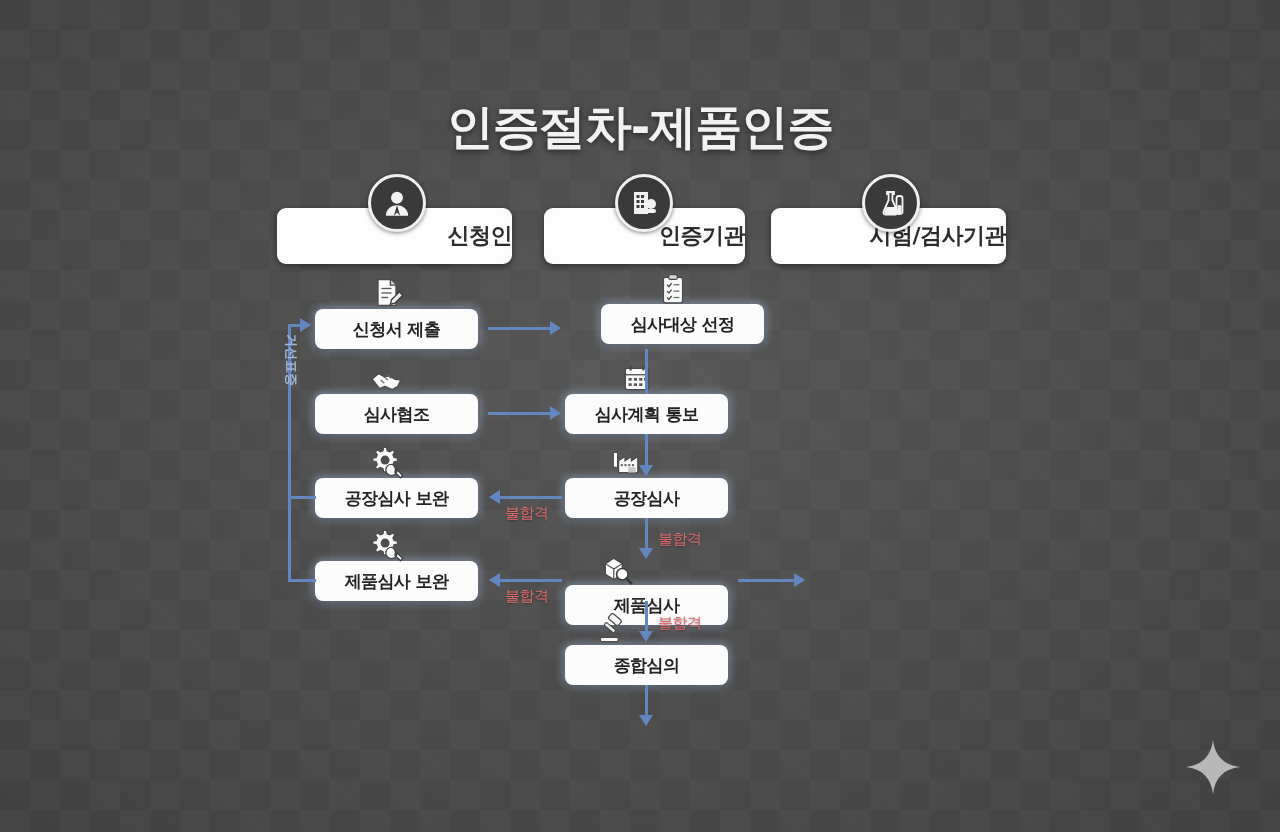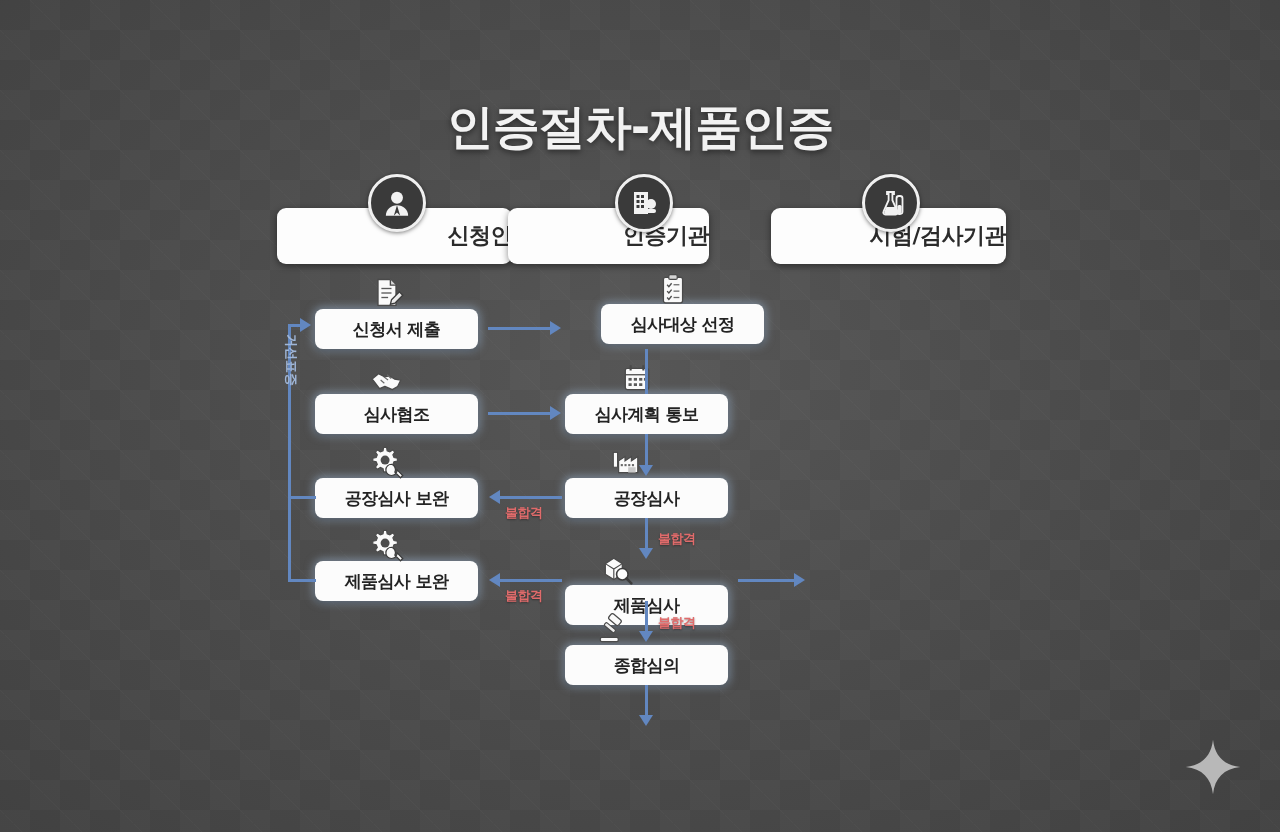--- a/index.html
+++ b/index.html
@@ -124,22 +124,22 @@
     border-right: 11px solid #6287c0;
   }
   .ah-down {
     border-left: 7px solid transparent;
     border-right: 7px solid transparent;
     border-top: 11px solid #6287c0;
   }
 
   .fail-label {
     position: absolute;
-    font-size: 13px;
-    font-weight: bold;
+    font-size: 15px;
+    font-weight: normal;
     color: #e06b6b;
     letter-spacing: -0.5px;
     white-space: nowrap;
     text-shadow: 0 1px 2px rgba(0,0,0,0.4);
   }
 
   .vert-label {
     position: absolute;
     font-size: 13px;
     font-weight: bold;
@@ -170,21 +170,21 @@
     <span class="role-label">신청인</span>
   </div>
   <div class="role-icon" style="left:368px; top:174px;">
     <svg viewBox="0 0 32 32" width="34" height="34" aria-hidden="true">
       <circle cx="16" cy="11" r="5.6" fill="#f2f2f2"></circle>
       <path d="M5.5 28c0-6.1 4.7-10 10.5-10s10.5 3.9 10.5 10z" fill="#f2f2f2"></path>
       <path d="M16 18 L13 28 L16 25 L19 28 Z" fill="#3a3a3a"></path>
     </svg>
   </div>
 
-  <div class="role-box" style="left:508px; top:208px; width:201px;">
+  <div class="role-box" style="left:544px; top:208px; width:201px;">
     <span class="role-label">인증기관</span>
   </div>
   <div class="role-icon" style="left:615px; top:174px;">
     <svg viewBox="0 0 32 32" width="32" height="32" aria-hidden="true">
       <rect x="6" y="5" width="14" height="22" fill="#f2f2f2"></rect>
       <g fill="#3a3a3a">
         <rect x="8.5" y="8" width="3" height="3"></rect>
           <rect x="13" y="8" width="3" height="3"></rect>
         <rect x="8.5" y="13" width="3" height="3"></rect>
           <rect x="13" y="13" width="3" height="3"></rect>

